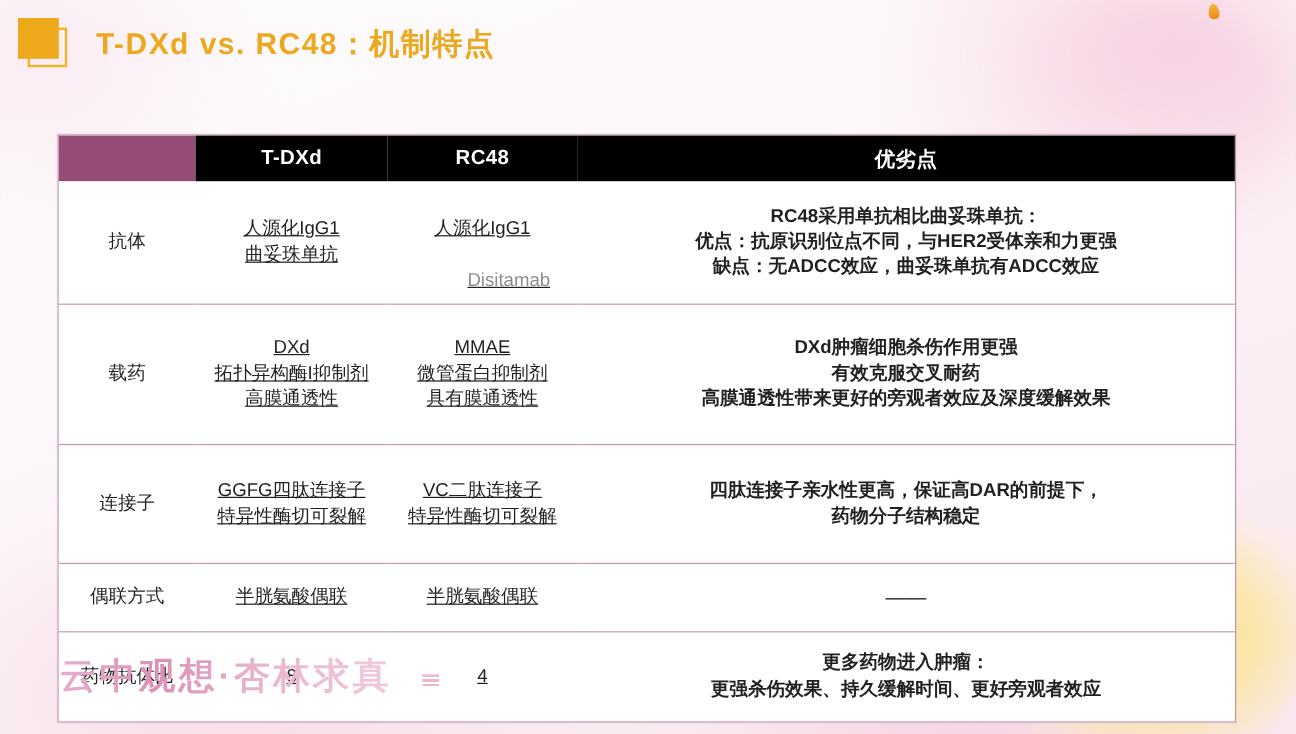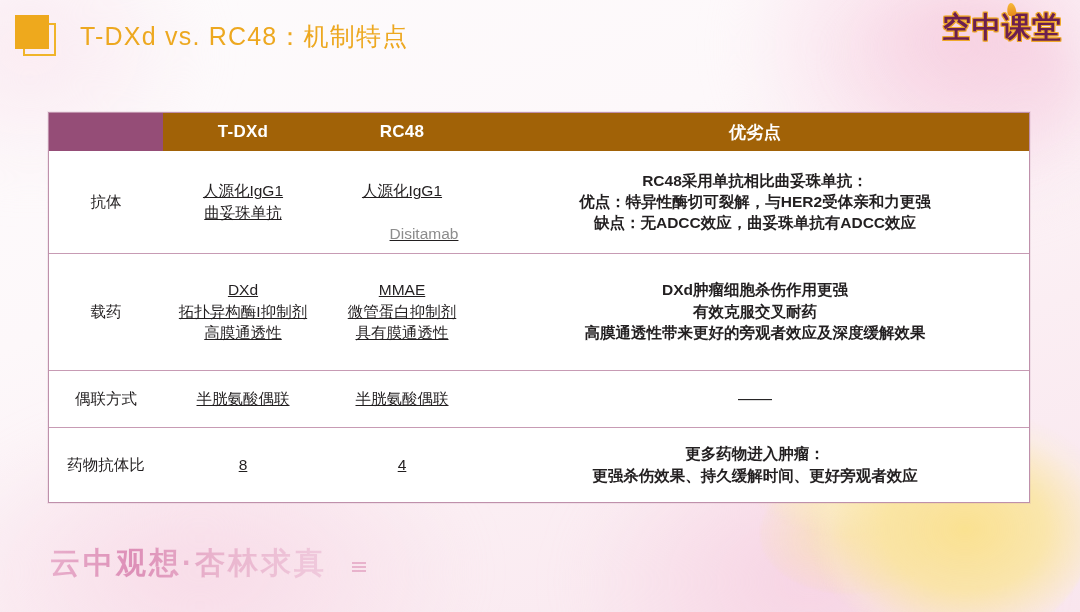--- a/index.html
+++ b/index.html
@@ -118,21 +118,21 @@
   }
   .title-mark .sq-solid {
     position: absolute;
     left: 1px; top: 1px;
     width: 34px; height: 34px;
     background: #eea91d;
   }
   .slide-title {
     margin-left: 22px;
     font-size: 25px;
-    font-weight: normal;
+    font-weight: bold;
     color: #eda820;
     letter-spacing: 1.2px;
     white-space: nowrap;
   }
 
   
   .brand-logo {
     position: absolute;
     right: 18px; top: 8px;
     font-size: 29px;
@@ -170,21 +170,21 @@
     border-collapse: collapse;
     table-layout: fixed;
     background: #ffffff;
   }
   table.cmp col.c0 { width: 114px; }
   table.cmp col.c1 { width: 160px; }
   table.cmp col.c2 { width: 158px; }
   table.cmp col.c3 { width: auto; }
 
   table.cmp thead th {
-    background: #a16207;
+    background: #000000;
     color: #ffffff;
     font-size: 17px;
     font-weight: bold;
     height: 38px;
     padding: 0;
     text-align: center;
     letter-spacing: .3px;
   }
   table.cmp thead th.blank { background: #954d77; }
 
@@ -279,21 +279,20 @@
   <div class="title-row">
     <div class="title-mark">
       <div class="sq-outline"></div>
       <div class="sq-solid"></div>
     </div>
     <div class="slide-title">T-DXd vs. RC48：机制特点</div>
   </div>
 
   <div class="brand-logo">
     <span class="flame"></span>
-    <span>空中课堂</span>
   </div>
 
   <div class="table-wrap">
     <table class="cmp">
       <colgroup>
         <col class="c0">
           <col class="c1">
           <col class="c2">
           <col class="c3">
       </colgroup>
@@ -309,37 +308,46 @@
 
         <tr class="r-antibody">
           <td class="label">抗体</td>
           <td class="val">人源化IgG1
 曲妥珠单抗</td>
           <td class="val">
             <span>人源化IgG1</span><br>
             <span class="sub-gray">Disitamab</span>
           </td>
           <td class="note">RC48采用单抗相比曲妥珠单抗：
-优点：特异性酶切可裂解，与HER2受体亲和力更强
+优点：抗原识别位点不同，与HER2受体亲和力更强
 缺点：无ADCC效应，曲妥珠单抗有ADCC效应</td>
         </tr>
 
         <tr class="r-payload">
           <td class="label">载药</td>
           <td class="val">DXd
 拓扑异构酶I抑制剂
 高膜通透性</td>
           <td class="val">MMAE
 微管蛋白抑制剂
 具有膜通透性</td>
           <td class="note">DXd肿瘤细胞杀伤作用更强
 有效克服交叉耐药
 高膜通透性带来更好的旁观者效应及深度缓解效果</td>
         </tr>
 
+        <tr class="r-linker">
+          <td class="label">连接子</td>
+          <td class="val">GGFG四肽连接子
+特异性酶切可裂解</td>
+          <td class="val">VC二肽连接子
+特异性酶切可裂解</td>
+          <td class="note">四肽连接子亲水性更高，保证高DAR的前提下，
+药物分子结构稳定</td>
+        </tr>
 
         <tr class="r-conj">
           <td class="label">偶联方式</td>
           <td class="val">半胱氨酸偶联</td>
           <td class="val">半胱氨酸偶联</td>
           <td class="note dash">——</td>
         </tr>
 
         <tr class="r-dar">
           <td class="label">药物抗体比</td>

